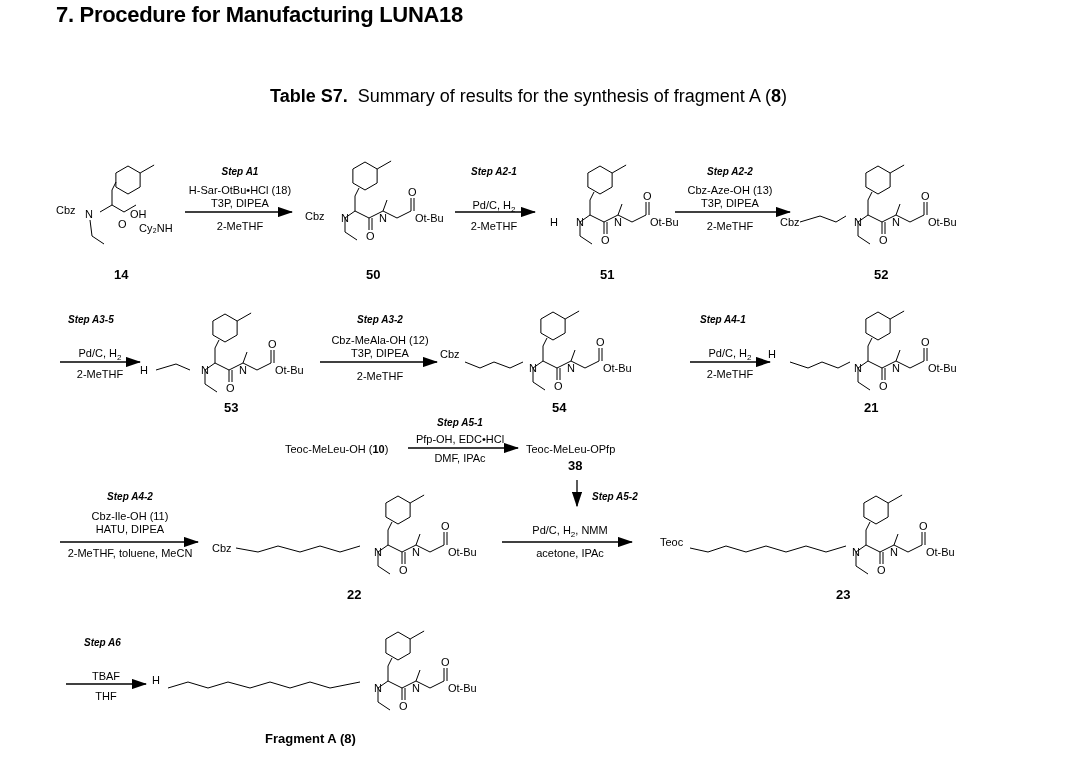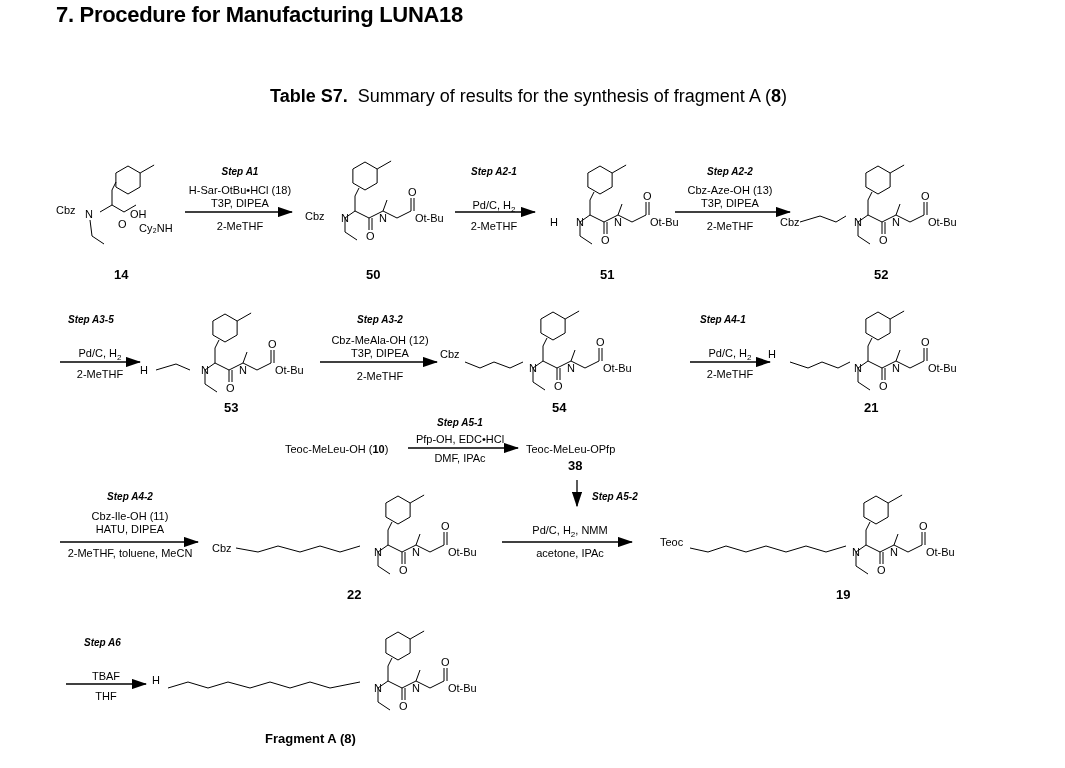--- a/index.html
+++ b/index.html
@@ -71,21 +71,21 @@
 <div class="t ctr" style="left:66px;top:690px;width:80px">THF</div>
 
 <div class="cmp" style="left:114px;top:267px">14</div>
 <div class="cmp" style="left:366px;top:267px">50</div>
 <div class="cmp" style="left:600px;top:267px">51</div>
 <div class="cmp" style="left:874px;top:267px">52</div>
 <div class="cmp" style="left:224px;top:400px">53</div>
 <div class="cmp" style="left:552px;top:400px">54</div>
 <div class="cmp" style="left:864px;top:400px">21</div>
 <div class="cmp" style="left:347px;top:587px">22</div>
-<div class="cmp" style="left:836px;top:587px">19</div>
+<div class="cmp" style="left:836px;top:587px">23</div>
 <div class="cmp" style="left:265px;top:731px;font-size:13px"><span>Fragment A (</span><span>8</span><span>)</span></div>
 
 <svg class="scheme" width="1065" height="768">
   <defs>
     <marker id="ah" markerWidth="12" markerHeight="8" refX="11" refY="4" orient="auto">
       <path d="M0,0 L12,4 L0,8 z" fill="#000"></path>
     </marker>
   </defs>
   <g id="arrows" stroke="#000" stroke-width="1.3" fill="none">
       <line x1="185" y1="212" x2="292" y2="212" marker-end="url(#ah)"></line>

